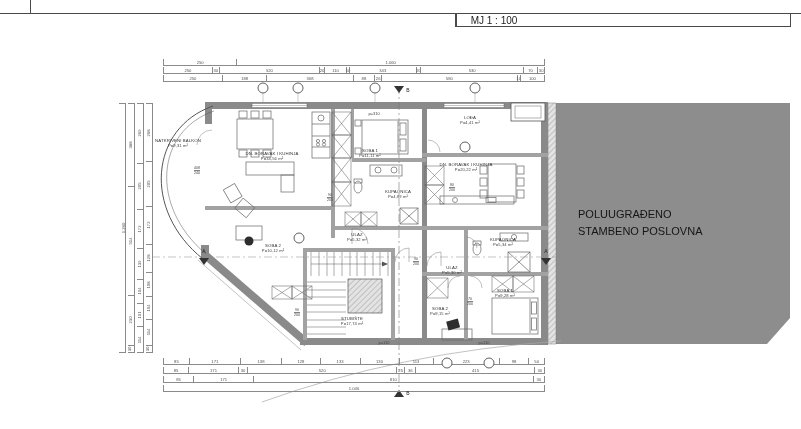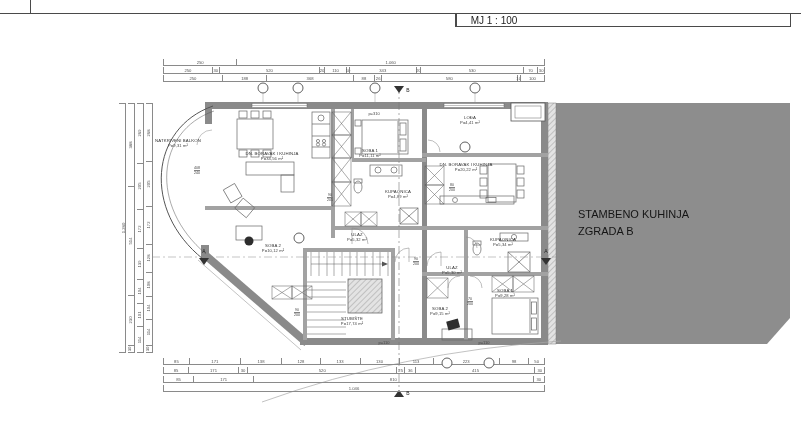--- a/index.html
+++ b/index.html
@@ -292,22 +292,22 @@
 
   <g stroke="#999" stroke-width="0.5">
     <line x1="263" y1="93" x2="263" y2="102"></line>
       <line x1="298" y1="93" x2="298" y2="102"></line>
     <line x1="375" y1="93" x2="375" y2="102"></line>
       <line x1="475" y1="93" x2="475" y2="102"></line>
   </g>
 </svg>
 
 <div class="abs" id="note">
-  <span>STAMBENO KUHINJA</span>
-  <span>ZGRADA B</span>
+  <span>POLUUGRAĐENO</span>
+  <span>STAMBENO POSLOVNA</span>
 </div>
 
 <div class="abs" id="labels">
     <div class="room-label" style="left: 178px; top: 143px;"><span>NATKRIVENI BALKON</span><span class="area">P=9,31 m²</span></div>
     <div class="room-label" style="left: 272px; top: 156px;"><span>DN. BORAVAK I KUHINJA</span><span class="area">P=34,56 m²</span></div>
     <div class="room-label" style="left: 370px; top: 153px;"><span>SOBA 1</span><span class="area">P=11,11 m²</span></div>
     <div class="room-label" style="left: 398px; top: 194px;"><span>KUPAONICA</span><span class="area">P=4,89 m²</span></div>
     <div class="room-label" style="left: 357px; top: 237px;"><span>ULAZ</span><span class="area">P=5,32 m²</span></div>
     <div class="room-label" style="left: 273px; top: 248px;"><span>SOBA 2</span><span class="area">P=10,12 m²</span></div>
     <div class="room-label" style="left: 352px; top: 321px;"><span>STUBIŠTE</span><span class="area">P=17,74 m²</span></div>

